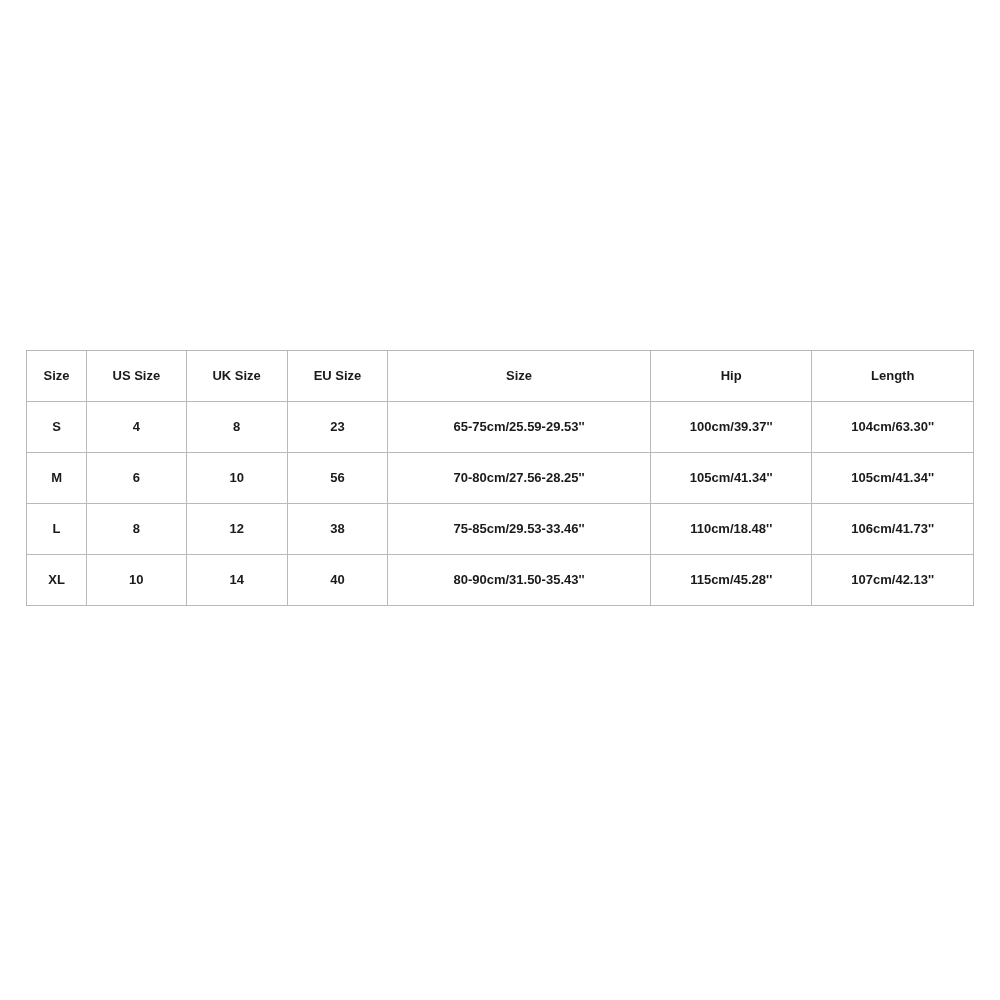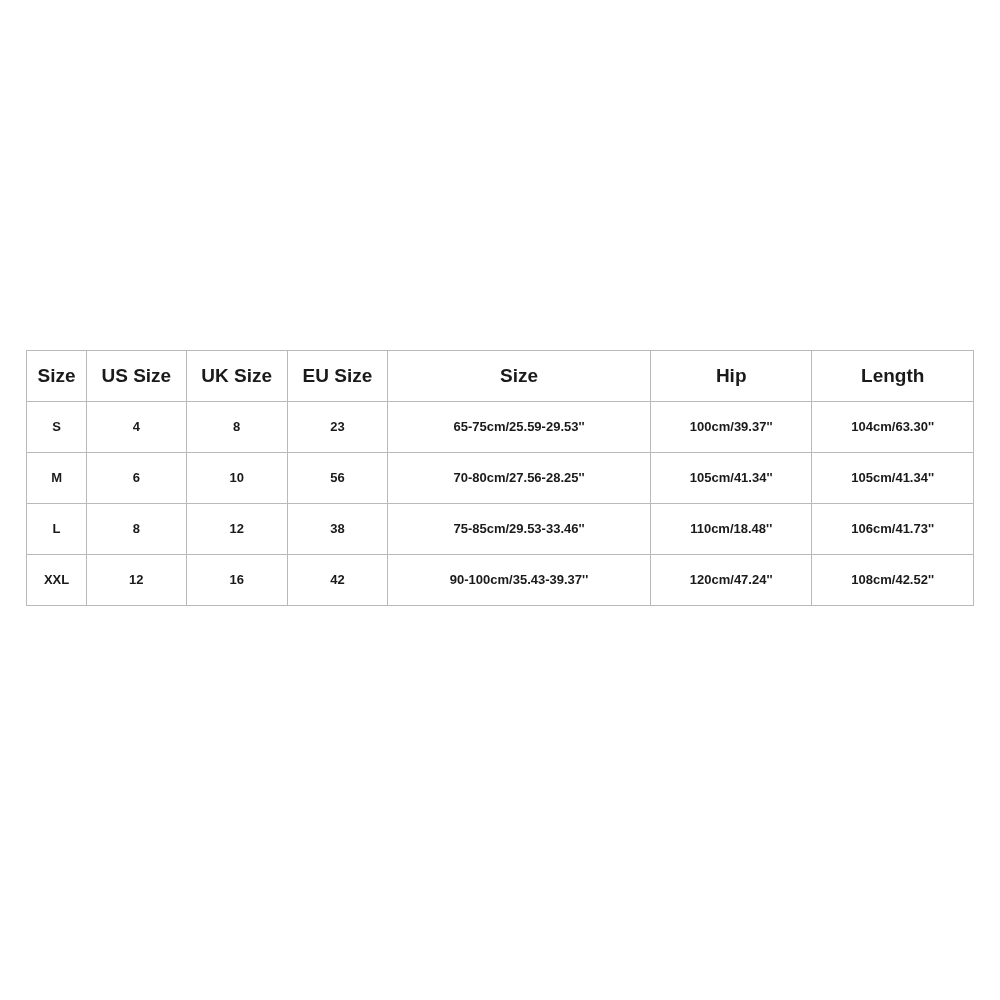--- a/index.html
+++ b/index.html
@@ -43,21 +43,21 @@
     font-weight: bold;
     color: #1a1a1a;
     height: 50px;
     padding: 0 4px;
     background: #ffffff;
     line-height: 1.2;
     white-space: nowrap;
     overflow: hidden;
   }
   table.size-chart th {
-    font-size: 19px;
+    font-size: 13px;
     margin-left: 28px;
   }
   table.size-chart td.size-cell {
     font-size: 13px;
   }
   
   col.c0 { width: 60px; }
   col.c1 { width: 99px; }
   col.c2 { width: 101px; }
   col.c3 { width: 100px; }
@@ -113,24 +113,24 @@
         <tr>
           <td class="size-cell">L</td>
           <td>8</td>
           <td>12</td>
           <td>38</td>
           <td>75-85cm/29.53-33.46''</td>
           <td>110cm/18.48''</td>
           <td>106cm/41.73''</td>
         </tr>
         <tr>
-          <td class="size-cell">XXL</td>
-          <td>12</td>
-          <td>16</td>
-          <td>42</td>
-          <td>90-100cm/35.43-39.37''</td>
-          <td>120cm/47.24''</td>
-          <td>108cm/42.52''</td>
+          <td class="size-cell">XL</td>
+          <td>10</td>
+          <td>14</td>
+          <td>40</td>
+          <td>80-90cm/31.50-35.43''</td>
+          <td>115cm/45.28''</td>
+          <td>107cm/42.13''</td>
         </tr>
       </tbody>
     </table>
   </div>
 </div>
 
 </body></html>

